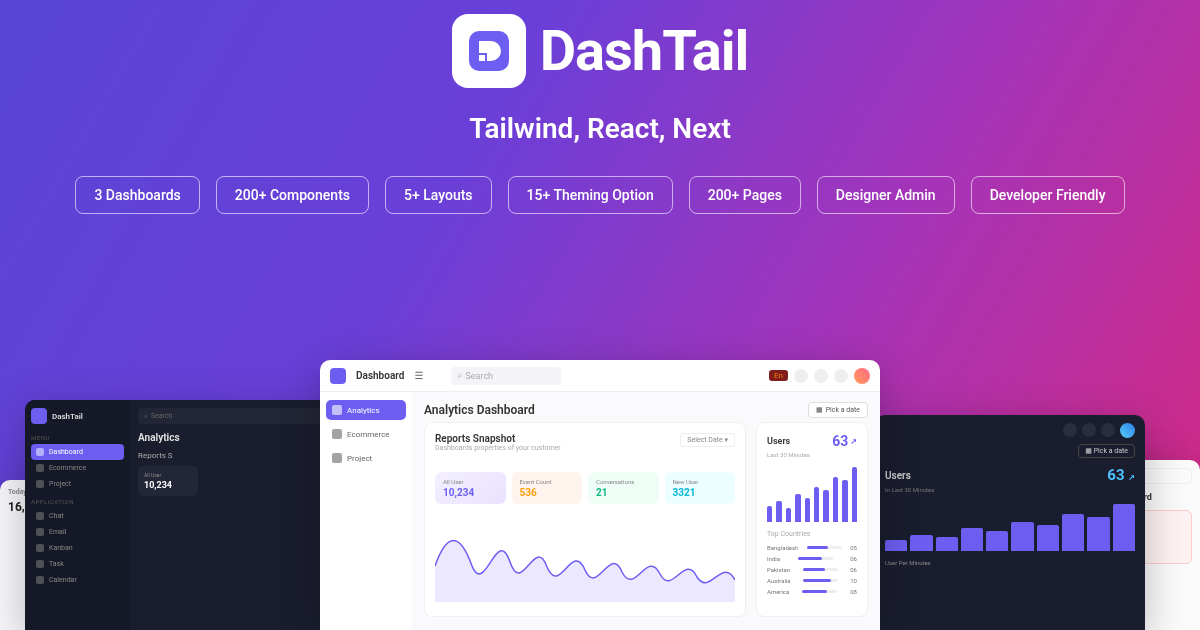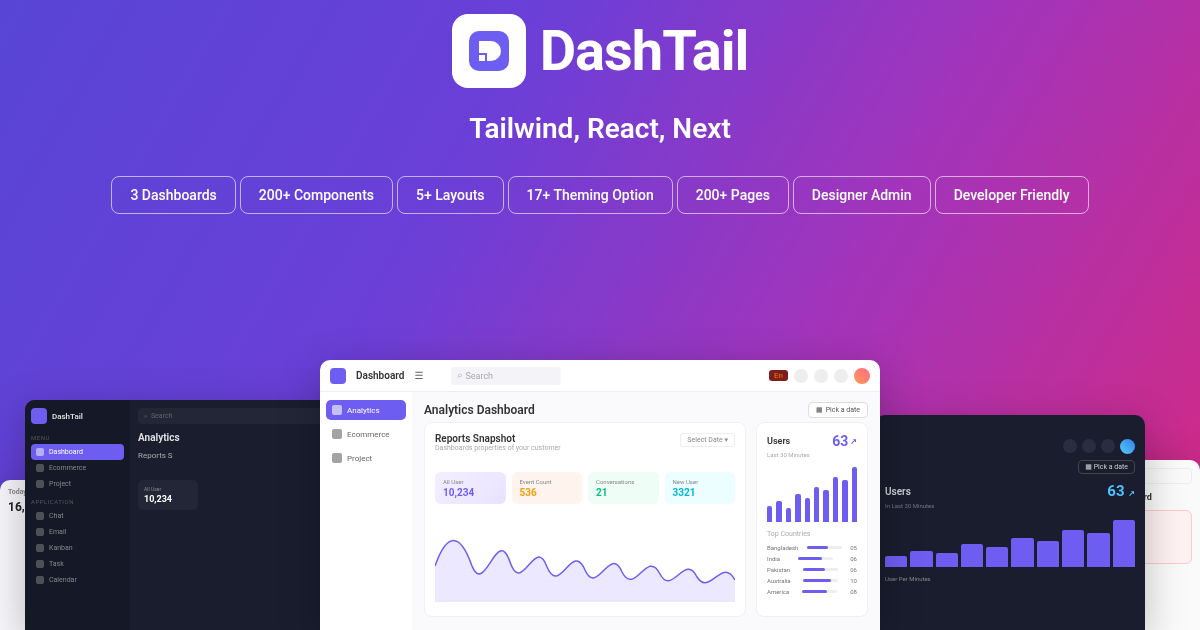--- a/index.html
+++ b/index.html
@@ -3,21 +3,21 @@
 <meta charset="utf-8">
 <style>
 *{margin:0;padding:0;box-sizing:border-box;font-family:-apple-system,BlinkMacSystemFont,'Segoe UI',Roboto,sans-serif}
 body{width:1200px;height:630px;overflow:hidden;background:linear-gradient(120deg,#5845d6 0%,#6a3fd8 35%,#a334ba 65%,#d6297f 100%)}
 .hero{width:100%;height:100%;position:relative;display:flex;flex-direction:column;align-items:center}
 .brand{display:flex;align-items:center;gap:14px;margin-top:14px}
 .logo-badge{width:74px;height:74px;background:#fff;border-radius:16px;display:flex;align-items:center;justify-content:center}
 .logo-badge svg{width:48px;height:48px}
 .brand-name{color:#fff;font-size:56px;font-weight:700;letter-spacing:-1px}
 .tagline{color:#fff;text-align:center;margin-top:22px;font-size:28px;font-weight:600;line-height:1.35;font-family:Georgia,'Times New Roman',serif}
-.pills{display:flex;gap:4px;margin-top:28px;flex-wrap:wrap;justify-content:flex-end}
+.pills{display:flex;gap:16px;margin-top:28px;flex-wrap:wrap;justify-content:flex-end}
 .pill{border:1.5px solid rgba(255,255,255,.6);color:#fff;padding:10px 18px;border-radius:8px;font-size:14px;font-weight:500}
 .mockups{position:absolute;bottom:0;left:0;right:0;height:290px;display:flex;justify-content:center;align-items:flex-end}
 
 
 .win{position:absolute;background:#fff;border-radius:10px 10px 0 0;box-shadow:0 10px 40px rgba(0,0,0,.25);overflow:hidden}
 .win.main{width:560px;height:270px;bottom:0;z-index:5}
 .win.dark-l{width:310px;height:230px;left:25px;bottom:0;z-index:3;background:#1a1d2e}
 .win.lite-l{width:180px;height:150px;left:0;bottom:0;z-index:2;background:#f7f7fb}
 .win.dark-r{width:270px;height:215px;right:55px;bottom:0;z-index:3;background:#1a1d2e}
 .win.lite-r{width:150px;height:170px;right:0;bottom:0;z-index:2;background:#fafafa}
@@ -82,33 +82,33 @@
 .dark-l .dside .lg{display:flex;gap:5px;align-items:center;margin-bottom:10px}
 .dark-l .dside .lg .sq{width:16px;height:16px;background:#6d5ef1;border-radius:4px}
 .dark-l .dside .lg .nm{font-size:8px;color:#ddd;font-weight:600}
 .dark-l .dside .sec{font-size:6px;color:#555;margin:6px 0 3px;letter-spacing:.5px}
 .dark-l .dside .li{display:flex;gap:5px;align-items:center;padding:4px 5px;font-size:7px;border-radius:4px;color:#888}
 .dark-l .dside .li.a{background:#6d5ef1;color:#fff}
 .dark-l .dside .li .d{width:8px;height:8px;border-radius:2px;background:currentColor;opacity:.5}
 .dark-l .dcon{flex:1;padding:8px;color:#ddd}
 .dark-l .dcon .srch{height:16px;background:#232636;border-radius:4px;font-size:7px;color:#666;display:flex;align-items:center;padding:0 6px;margin-bottom:8px}
 .dark-l .dcon h4{font-size:10px;margin-bottom:2px}
-.dark-l .dcon .rs{font-size:8px;color:#aaa;margin:8px 0 20px}
+.dark-l .dcon .rs{font-size:8px;color:#aaa;margin:8px 0 6px}
 .dark-l .dcon .mini{display:flex;gap:5px}
 .dark-l .dcon .ms{background:#232636;border-radius:5px;padding:6px;width:60px}
 .dark-l .dcon .ms .l{font-size:5px;color:#888}
 .dark-l .dcon .ms .v{font-size:9px;color:#fff;font-weight:700;margin-top:2px}
 
 
 .lite-l{padding:8px;color:#666}
 .lite-l h5{font-size:7px;margin-bottom:4px;color:#888}
 .lite-l .big{font-size:12px;font-weight:700;color:#222}
 
 
-.dark-r{color:#ccc;padding:24px 10px}
+.dark-r{color:#ccc;padding:8px 10px}
 .dark-r .drt{display:flex;justify-content:flex-end;gap:5px;margin-bottom:6px}
 .dark-r .drt .dic{width:14px;height:14px;border-radius:50%;background:#2a2d40}
 .dark-r .drt .dav{width:15px;height:15px;border-radius:50%;background:linear-gradient(45deg,#56ccf2,#2f80ed)}
 .dark-r .pk{font-size:7px;color:#ccc;border:1px solid #444;padding:2px 6px;border-radius:4px;display:inline-block;float:right;margin-bottom:8px}
 .dark-r .ucard{clear:both;background:transparent}
 .dark-r .urow{display:flex;justify-content:space-between;align-items:center}
 .dark-r .urow .t{font-size:10px;font-weight:600}
 .dark-r .urow .n{font-size:15px;color:#4cc3ff;font-weight:700}
 .dark-r .usub{font-size:6px;color:#777;margin:2px 0 6px}
 .dark-r .dbars{display:flex;align-items:flex-end;gap:3px;height:52px;margin-bottom:8px}
@@ -141,21 +141,21 @@
   </div>
 
   <div class="tagline">
     <div>Tailwind, React, Next</div>
   </div>
 
   <div class="pills">
     <div class="pill">3 Dashboards</div>
     <div class="pill">200+ Components</div>
     <div class="pill">5+ Layouts</div>
-    <div class="pill">17+ Theming Option</div>
+    <div class="pill">15+ Theming Option</div>
     <div class="pill">200+ Pages</div>
     <div class="pill">Designer Admin</div>
     <div class="pill">Developer Friendly</div>
   </div>
 
   <div class="mockups">
 
     <div class="win lite-l">
       <h5>Today Orders</h5>
       <div class="big">16,123,3</div>

